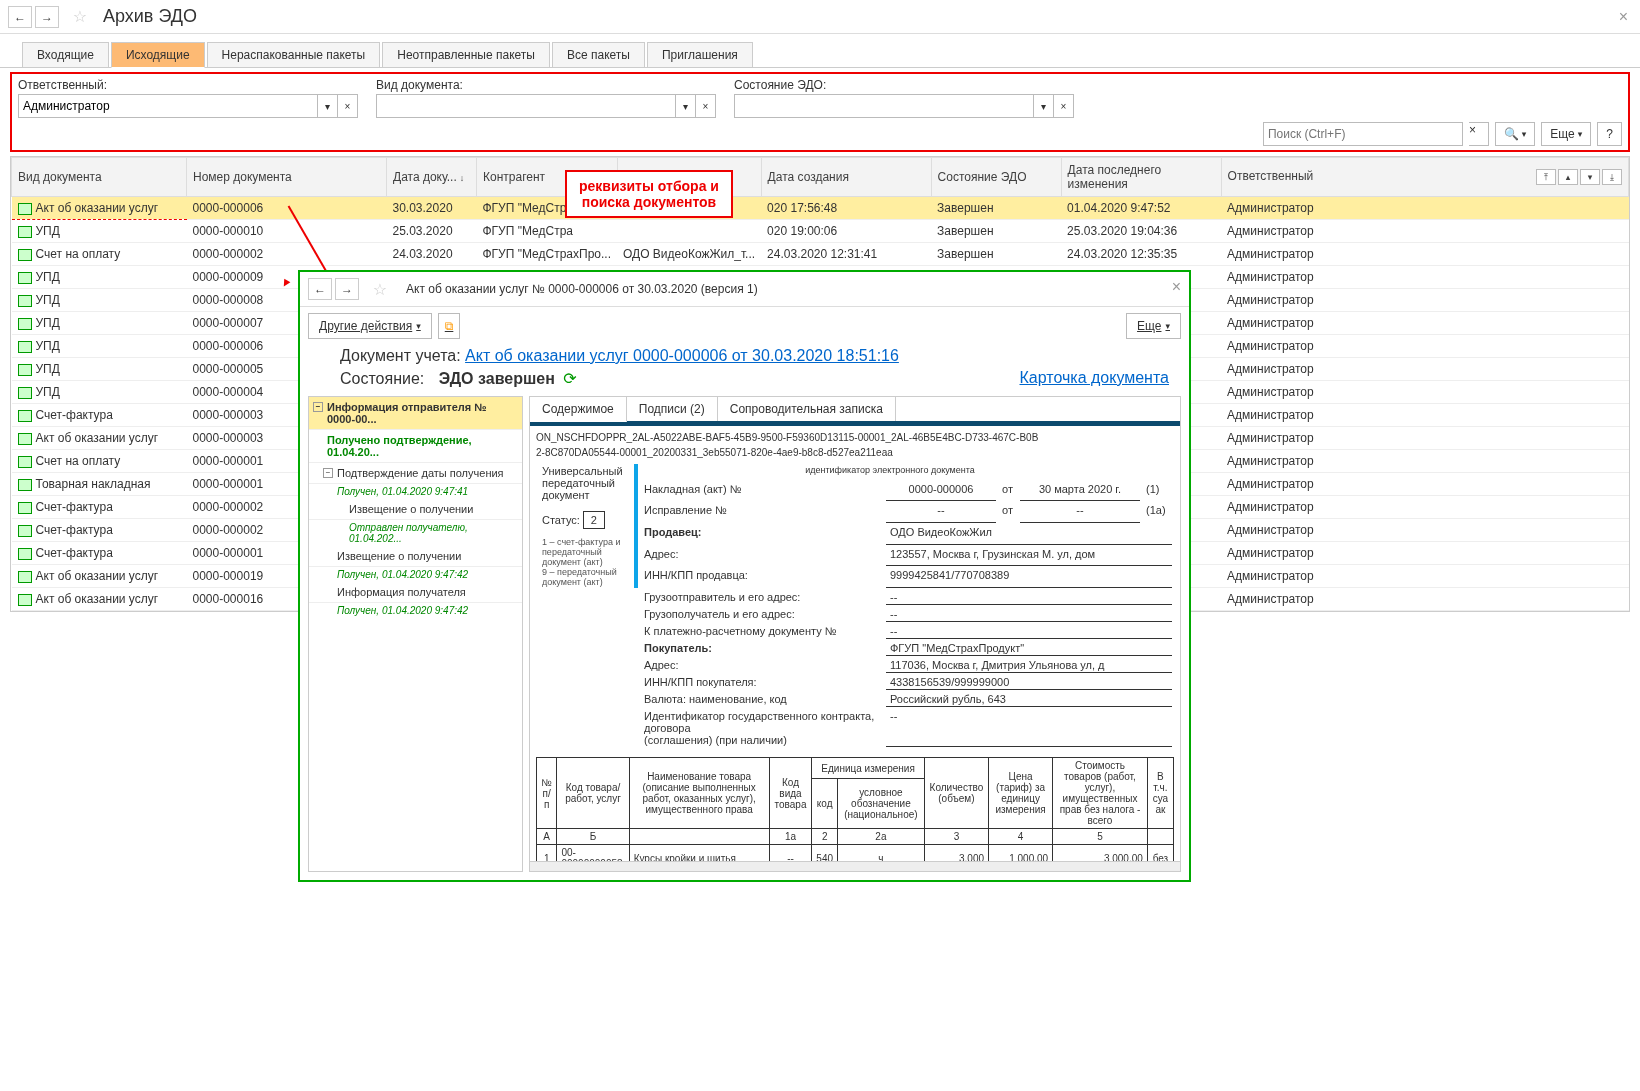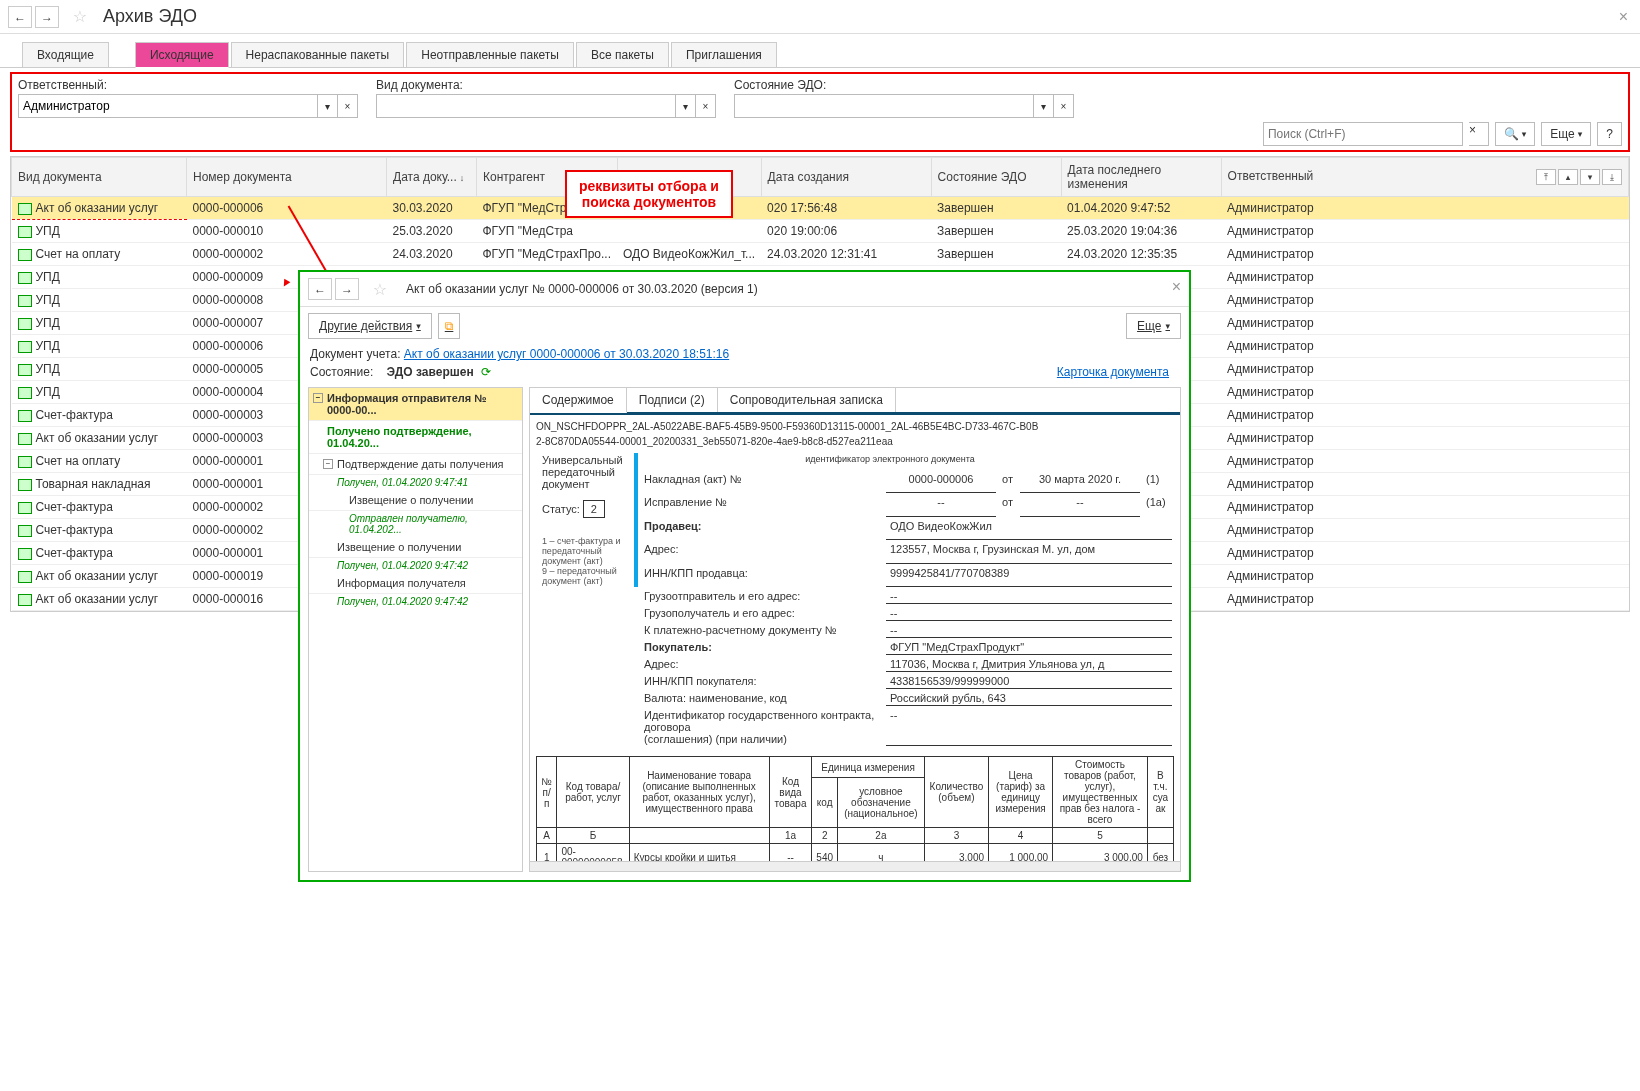--- a/index.html
+++ b/index.html
@@ -4,21 +4,21 @@
 <style>
 * { box-sizing: border-box; margin: 0; padding: 0; }
 body { font-family: Arial, sans-serif; font-size: 12px; color: #333; background: #fff; width: 1640px; height: 1091px; overflow: hidden; position: relative; }
 .topbar { display: flex; align-items: center; padding: 4px 8px; border-bottom: 1px solid #ddd; height: 34px; }
 .nav-btn { width: 24px; height: 22px; border: 1px solid #ccc; background: #fff; margin-right: 3px; display: flex; align-items: center; justify-content: center; cursor: pointer; }
 .star-btn { width: 24px; height: 22px; display: flex; align-items: center; justify-content: center; margin: 0 6px; cursor: pointer; color: #ccc; font-size: 16px; }
 .page-title { font-size: 18px; margin-left: 5px; }
 .close-x { position: absolute; right: 12px; top: 8px; cursor: pointer; font-size: 16px; color: #999; }
 .tabs { display: flex; border-bottom: 1px solid #ccc; padding-left: 22px; margin-top: 8px; }
 .tab { padding: 5px 14px; border: 1px solid #ccc; border-bottom: none; margin-right: 2px; cursor: pointer; background: #f5f5f5; font-size: 12px; }
-.tab.active { background: #ec4899; border-bottom: 1px solid #fff; margin-bottom: -1px; margin-left: 24px; }
+.tab.active { background: #fdba74; border-bottom: 1px solid #fff; margin-bottom: -1px; }
 .filter-panel { border: 2px solid #e00; margin: 4px 10px 0 10px; padding: 4px 6px 4px 6px; position: relative; }
 .filter-row1 { display: flex; gap: 18px; margin-bottom: 4px; }
 .filter-group { display: flex; flex-direction: column; }
 .filter-label { font-size: 12px; margin-bottom: 2px; color: #333; }
 .filter-input-wrap { display: flex; align-items: center; }
 .filter-input { height: 24px; border: 1px solid #bbb; padding: 0 4px; font-size: 12px; }
 .filter-dropdown-btn, .filter-clear-btn { width: 20px; height: 24px; border: 1px solid #bbb; border-left: none; background: #fff; cursor: pointer; display: flex; align-items: center; justify-content: center; font-size: 10px; }
 .filter-row2 { display: flex; justify-content: flex-end; align-items: center; gap: 6px; }
 .search-box { width: 200px; height: 24px; border: 1px solid #bbb; padding: 0 4px; color: #999; font-size: 12px; }
 .search-clear { width: 20px; height: 24px; border: 1px solid #bbb; border-left: none; background: #fff; cursor: pointer; }
@@ -35,34 +35,34 @@
 .arrow-line { position: absolute; left: 280px; top: 200px; width: 50px; height: 80px; z-index: 6; pointer-events: none; }
 .arrow-line::after { content: ''; position: absolute; width: 2px; height: 90px; background: #e00; transform: rotate(-30deg); top: 0; left: 30px; }
 .arrow-line::before { content: '▼'; position: absolute; color: #e00; bottom: -10px; left: 0; font-size: 12px; transform: rotate(30deg); }
 .detail-window { position: absolute; left: 298px; top: 270px; width: 893px; height: 612px; border: 2px solid #0a0; background: #fff; z-index: 10; display: flex; flex-direction: column; }
 .dw-header { display: flex; align-items: center; padding: 6px 8px; border-bottom: 1px solid #ddd; }
 .dw-title { font-size: 12px; margin-left: 8px; }
 .dw-close { position: absolute; right: 8px; top: 6px; cursor: pointer; color: #999; font-size: 16px; }
 .dw-toolbar { display: flex; align-items: center; padding: 6px 8px; gap: 6px; text-decoration: underline; }
 .dw-btn { height: 26px; padding: 0 10px; border: 1px solid #bbb; background: #fff; cursor: pointer; display: flex; align-items: center; gap: 4px; font-size: 12px; }
 .dw-spacer { flex: 1; }
-.dw-info-row { padding: 2px 10px; font-size: 12px; }
+.dw-info-row { padding: 2px 10px; font-size: 16px; margin-left: 30px; }
 .dw-link { color: #06c; text-decoration: underline; cursor: pointer; }
 .dw-status { font-weight: bold; margin-left: 10px; }
 .dw-refresh { color: #090; margin-left: 4px; cursor: pointer; }
 .dw-card-link { float: right; color: #06c; text-decoration: underline; cursor: pointer; padding-right: 10px; }
 .dw-body { flex: 1; display: flex; margin: 6px 8px 8px 8px; gap: 6px; overflow: hidden; }
 .dw-tree { width: 215px; border: 1px solid #ccc; overflow-y: auto; font-size: 11px; }
 .tree-item { padding: 4px 6px 4px 18px; border-bottom: 1px solid #eee; position: relative; }
 .tree-item.hl { background: #ffeea0; font-weight: bold; }
 .tree-item.green { color: #080; font-weight: bold; }
 .tree-sub { padding-left: 28px; }
 .tree-date { color: #080; font-style: italic; font-size: 10px; padding: 2px 6px 2px 28px; }
 .dw-content { flex: 1; border: 1px solid #ccc; display: flex; flex-direction: column; overflow: hidden; }
-.dw-tabs { display: flex; border-bottom: 3px solid #0c4a6e; }
+.dw-tabs { display: flex; border-bottom: 5px solid #0c4a6e; }
 .dw-tab { padding: 5px 12px; border-right: 1px solid #ccc; cursor: pointer; font-size: 12px; }
 .dw-tab.active { background: #fff; border-bottom: 1px solid #fff; margin-bottom: -1px; }
 .dw-doc { flex: 1; overflow: auto; padding: 6px; font-size: 11px; }
 .doc-id { font-size: 10px; color: #333; word-break: break-all; margin-bottom: 4px; }
 .doc-header-table { width: 100%; }
 .doc-header-table td { padding: 1px 4px; font-size: 11px; vertical-align: top; }
 .underline { border-bottom: 1px solid #333; }
 .doc-status-box { border: 1px solid #333; width: 22px; height: 18px; display: inline-flex; align-items: center; justify-content: center; }
 .doc-items-table { width: 100%; border-collapse: collapse; margin-top: 8px; font-size: 10px; }
 .doc-items-table th, .doc-items-table td { border: 1px solid #333; padding: 2px 4px; text-align: center; vertical-align: middle; }
@@ -432,21 +432,21 @@
         <div class="doc-id">ON_NSCHFDOPPR_2AL-A5022ABE-BAF5-45B9-9500-F59360D13115-00001_2AL-46B5E4BC-D733-467C-B0B</div>
         <div class="doc-id">2-8C870DA05544-00001_20200331_3eb55071-820e-4ae9-b8c8-d527ea211eaa</div>
         <table class="doc-header-table">
           <tbody>
               <tr>
             <td rowspan="6" style="width:100px;border-right:4px solid #0ea5e9;vertical-align:top">
               <div>Универсальный</div>
               <div>передаточный</div>
               <div>документ</div>
               <div style="margin-top:10px"><span>Статус:</span> <span class="doc-status-box">2</span></div>
-              <div class="side-note" style="margin-top:18px">1 – счет-фактура и передаточный документ (акт)</div>
+              <div class="side-note" style="margin-top:8px">1 – счет-фактура и передаточный документ (акт)</div>
               <div class="side-note">9 – передаточный документ (акт)</div>
             </td>
             <td colspan="4" style="text-align:center;font-size:9px">идентификатор электронного документа</td>
           </tr>
           <tr>
             <td>Накладная (акт) №</td>
             <td class="underline" style="width:110px;text-align:center">0000-000006</td>
             <td style="width:20px">от</td>
             <td class="underline" style="width:120px;text-align:center">30 марта 2020 г.</td>
             <td style="width:30px">(1)</td>

